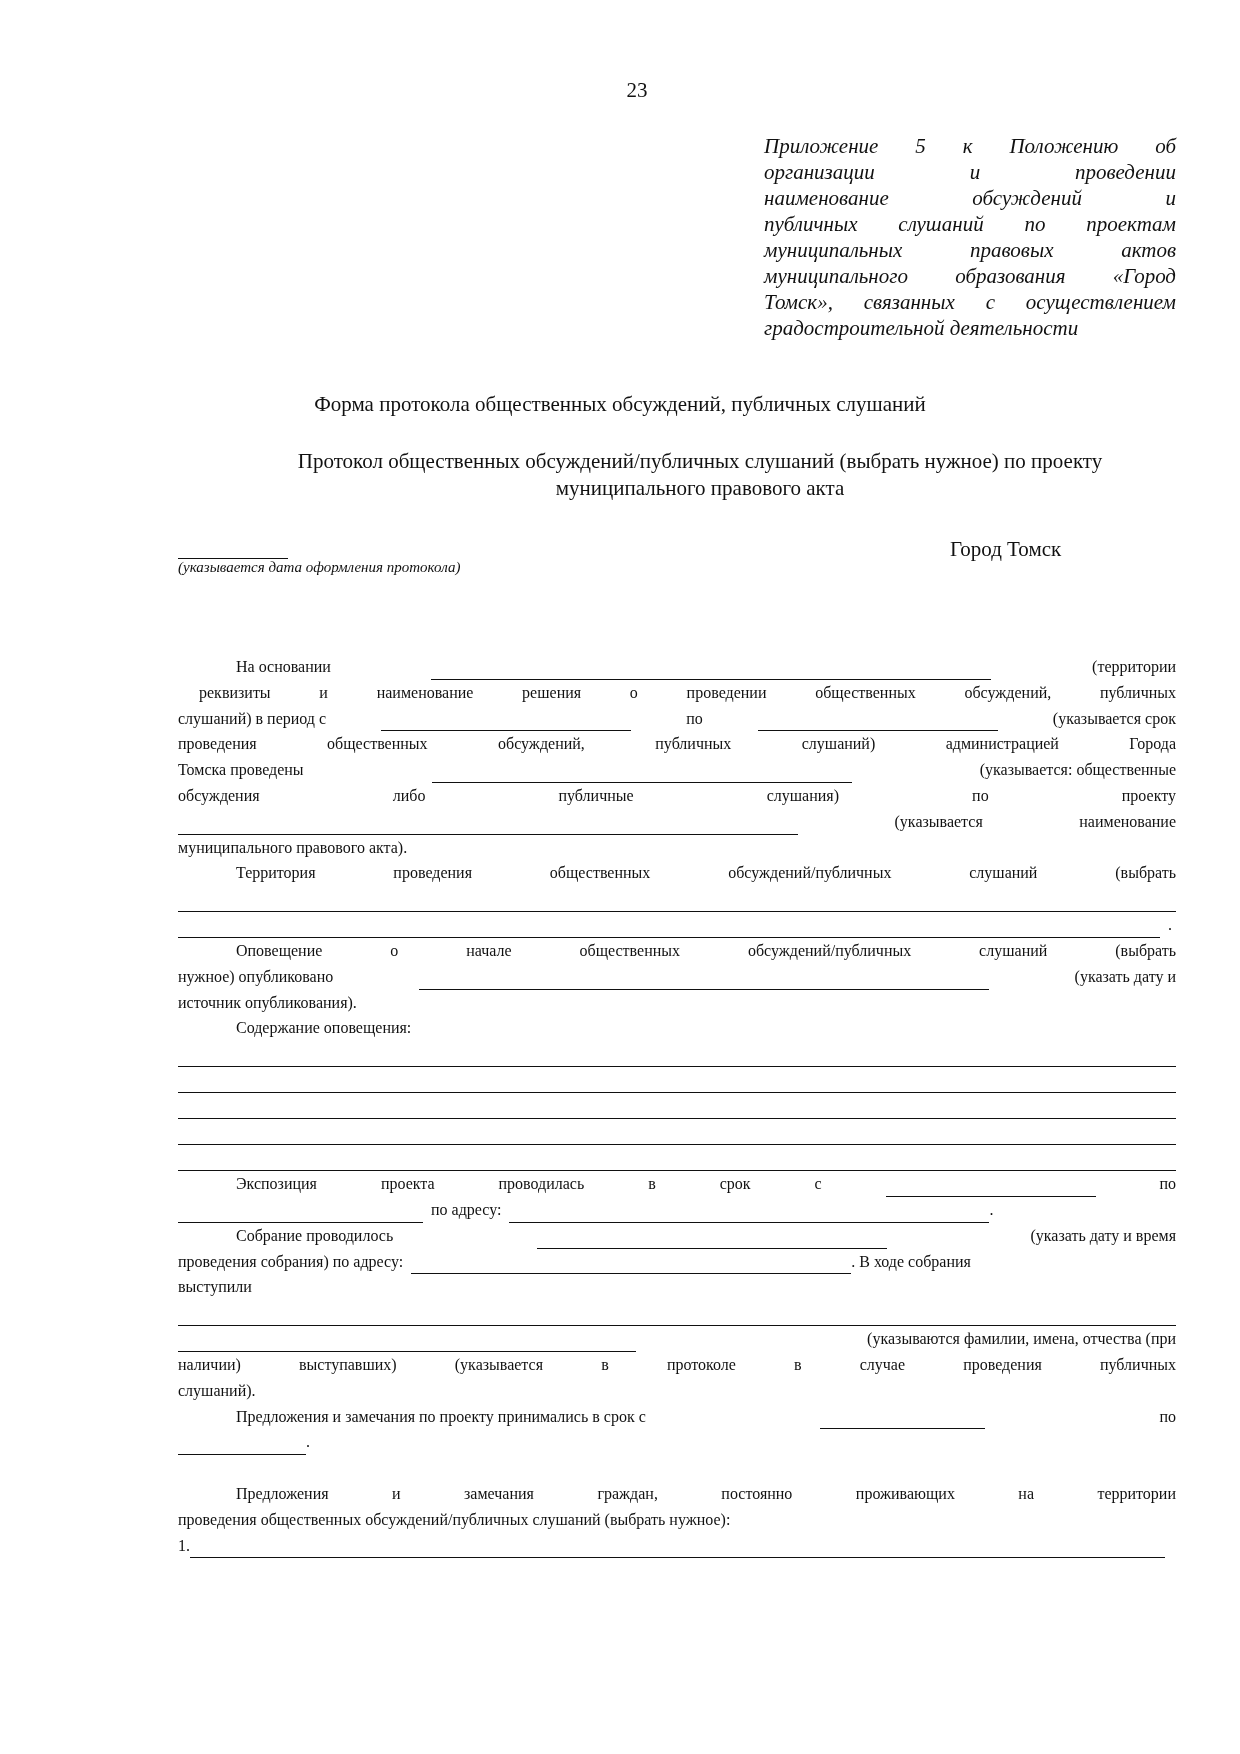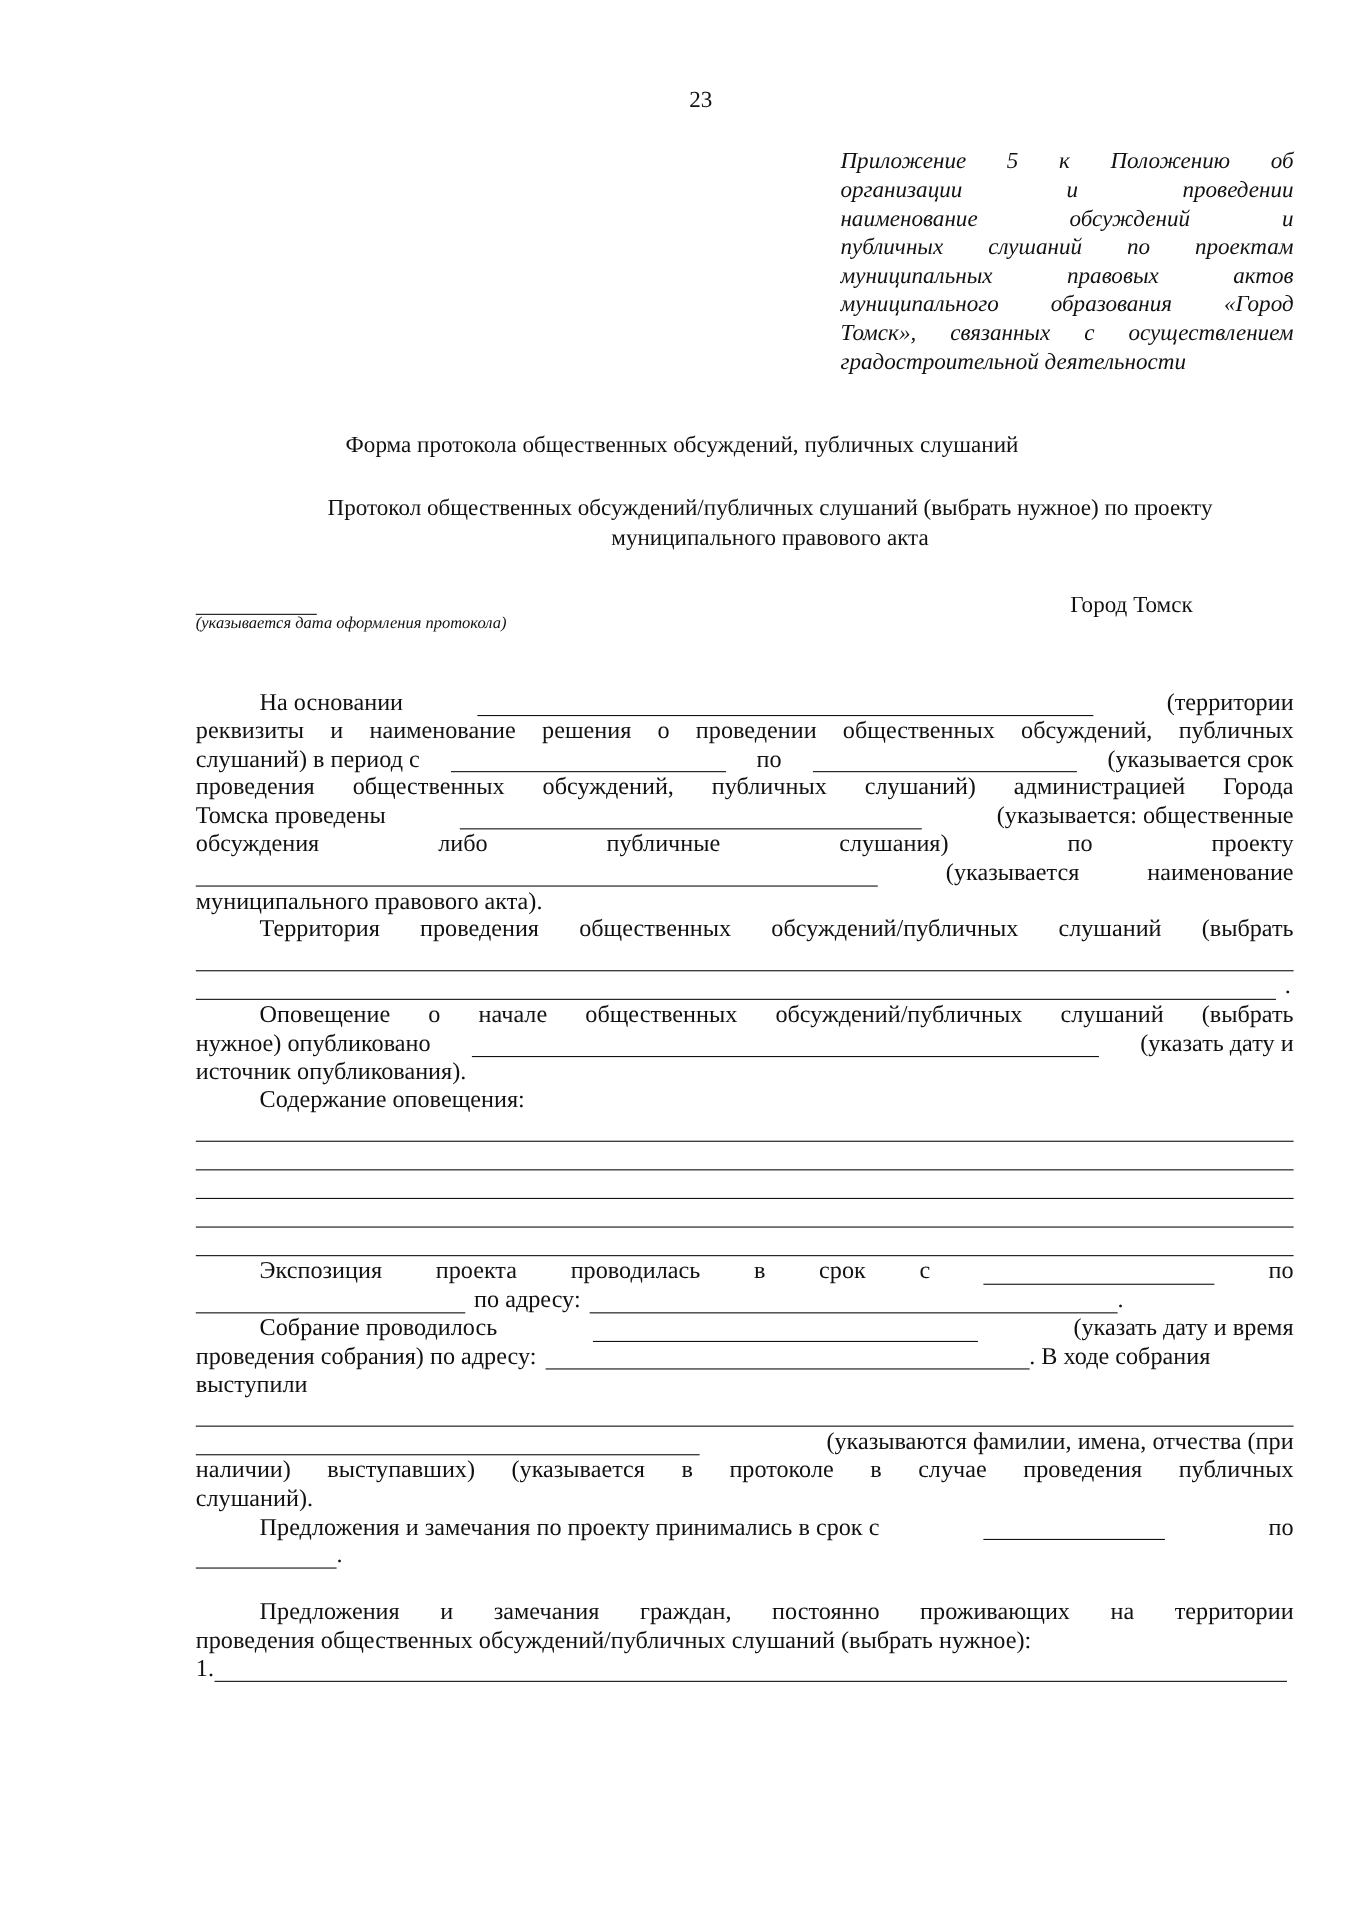--- a/index.html
+++ b/index.html
@@ -6,22 +6,22 @@
   body { width:1240px; height:1754px; position:relative; overflow:hidden;
          font-family:"Liberation Serif", "DejaVu Serif", serif; color:#111; }
   .page-num { position:absolute; top:78px; left:17px; width:1240px; text-align:center; font-size:21px; }
   .appendix { position:absolute; left:764px; top:133px; width:412px; font-size:21px; line-height:26px; text-align:justify; text-align-last:left; }
   .appendix .line { display:block; text-align:justify; text-align-last:justify;font-style:italic; }
   .appendix .line.last { text-align-last:left; }
   .form-title { position:absolute; top:392px; left:0; width:1240px; text-align:center; font-size:21px; }
   .protocol-title { position:absolute; top:448px; left:250px; width:900px; text-align:center; font-size:21px; line-height:27px; }
   .date-blank { position:absolute; top:538px; left:178px; width:110px; border-bottom:1px solid #111; height:20px; }
   .date-hint { position:absolute; top:559px; left:178px; font-size:15px;font-style:italic; }
-  .city { position:absolute; top:537px; left:973px; font-size:21px; }
-  .body-text { position:absolute; left:178px; top:625px; width:998px; font-size:22px; line-height:25.8px; }
+  .city { position:absolute; top:537px; left:950px; font-size:21px; }
+  .body-text { position:absolute; left:178px; top:654px; width:998px; font-size:16px; line-height:25.8px; }
   .row { display:flex; justify-content:space-between; align-items:flex-end; white-space:nowrap; height:25.8px; }
   .row.left { justify-content:flex-start; gap:8px; }
   .indent { padding-left:58px; }
   .blank { display:inline-block; border-bottom:1px solid #111; height:18px; }
   .full-blank { border-bottom:1px solid #111; height:18px; margin-top:7px; }
   .gap-row { height:25.8px; }
 </style>
 </head>
 <body>
 
@@ -46,21 +46,21 @@
 <div class="city">Город Томск</div>
 
 <div class="body-text">
 
   <div class="row indent">
     <span>На основании</span>
     <span class="blank" style="width:560px"></span>
     <span>(территории</span>
   </div>
   <div class="row">
-      <span style="width:100%;text-align:justify;text-align-last:justify;">реквизиты и наименование решения о проведении общественных обсуждений, публичных</span>
+      <span style="width:100%;text-align:justify;text-align-last:justify;margin-left:21px;">реквизиты и наименование решения о проведении общественных обсуждений, публичных</span>
     </div>
   <div class="row">
     <span>слушаний) в период с</span>
     <span class="blank" style="width:250px"></span>
     <span>по</span>
     <span class="blank" style="width:240px"></span>
     <span>(указывается срок</span>
   </div>
   <div class="row">
       <span style="width:100%;text-align:justify;text-align-last:justify;">проведения общественных обсуждений, публичных слушаний) администрацией Города</span>

